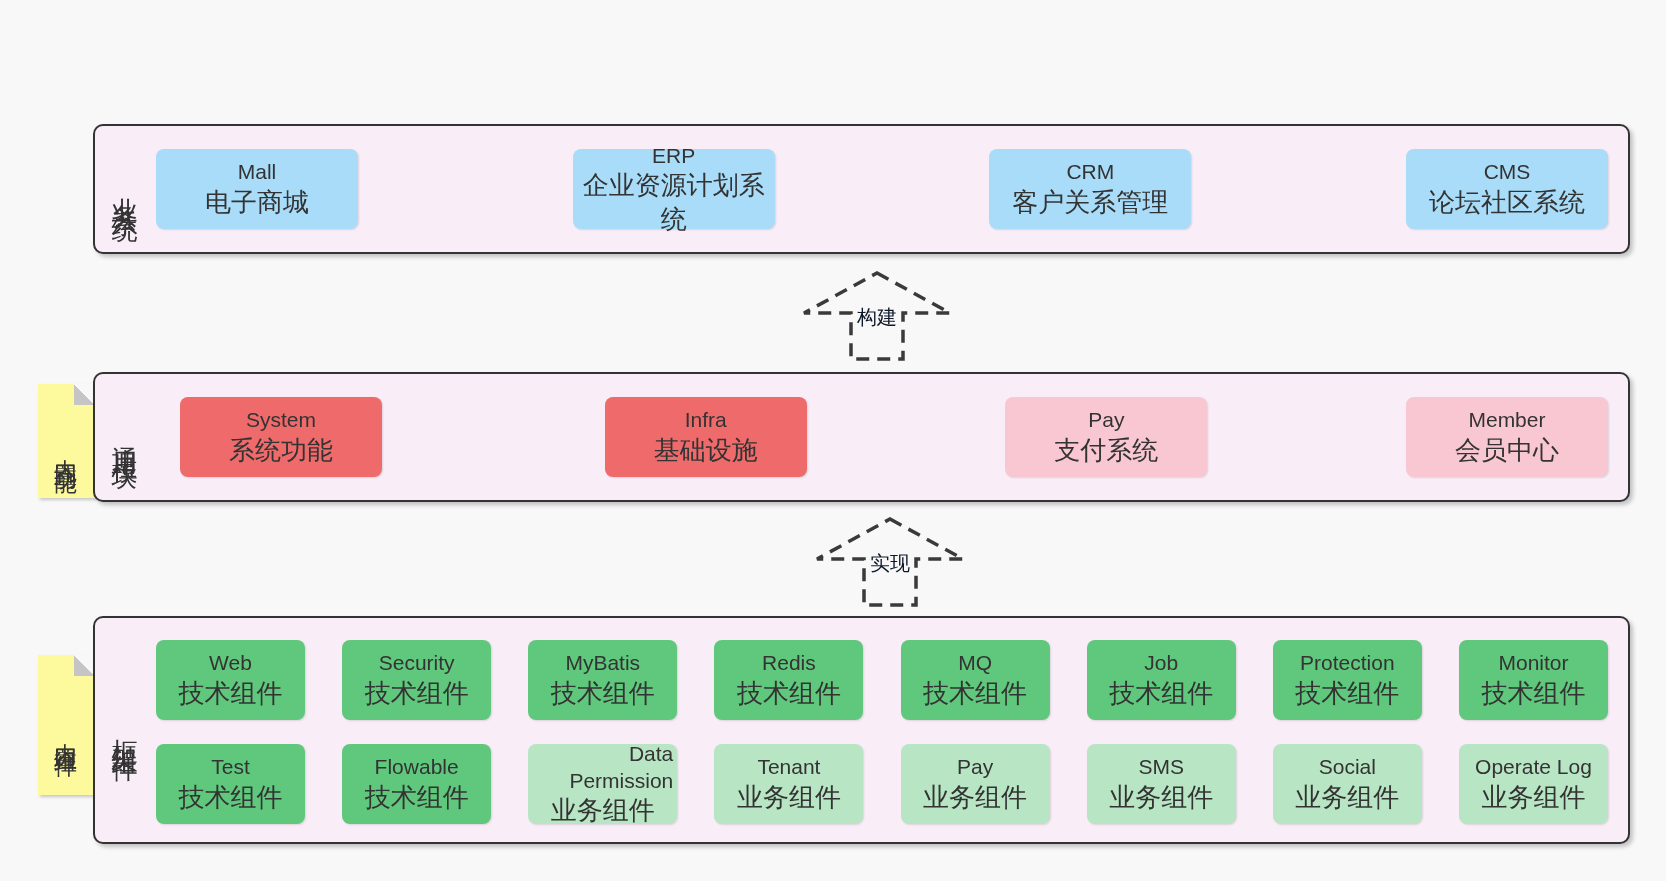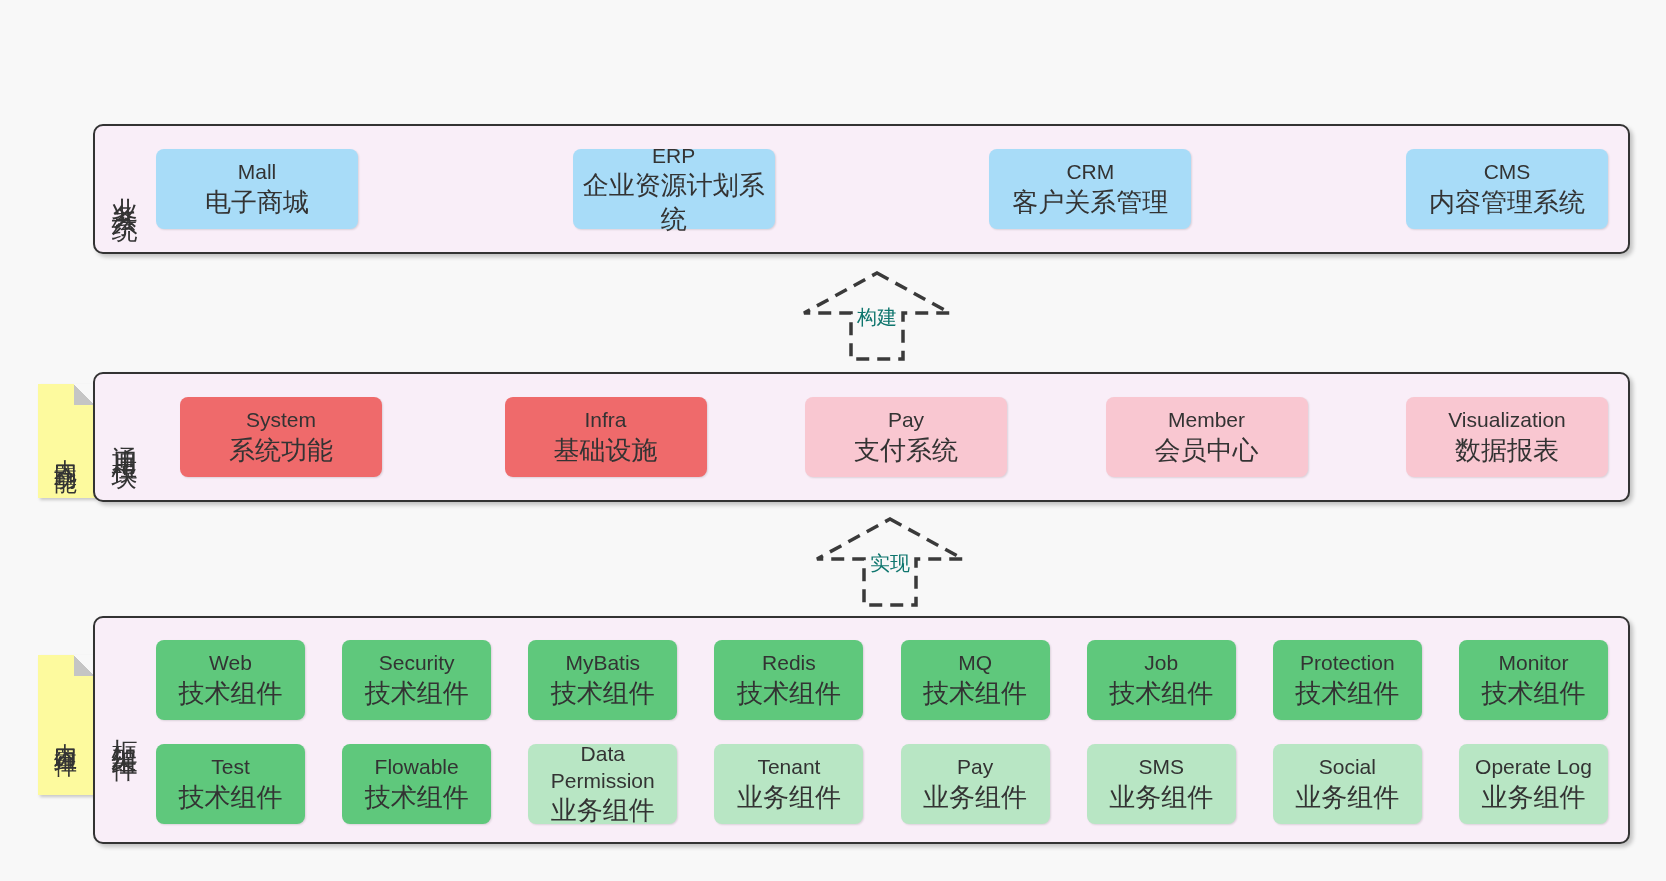--- a/index.html
+++ b/index.html
@@ -34,21 +34,21 @@
   .row.r1{top:22px;}
   .row.r2{top:126px;}
   .box{
     height:80px;border-radius:8px;box-sizing:border-box;
     display:flex;flex-direction:column;justify-content:center;align-items:center;
     text-align:center;line-height:1.3;
     box-shadow:1px 1px 2px rgba(0,0,0,0.12);
     padding:2px 4px;
   }
   .w6{width:202px;}
-  .w8{width:149px;}
+  .w8{width:149px;text-align:right;}
   .box .en{font-size:21px;}
   .box .zh{font-size:26px;}
   .blue{background:var(--box_blue,#a8dcf8);}
   .red{background:var(--box_red,#ef6a6b);margin-left:24px;}
   .pink{background:var(--box_pink,#f9c7d1);}
   .green{background:var(--box_green,#5fc87c);}
   .green-light{background:var(--box_green_light,#b8e6c4);}
   .sticky{
     position:absolute;left:38px;width:57px;z-index:1;
     background:var(--sticky_yellow,#fdfa9e);
@@ -70,21 +70,21 @@
   #arrow-build{left:797px;top:270px;}
   #arrow-implement{left:810px;top:516px;font-family:Liberation Mono, monospace;}
   .arrow svg{display:block;width:160px;height:92px;}
   .arrow polygon{
     fill:none;stroke:#3a3a3a;stroke-width:3.5;
     stroke-dasharray:13 8;stroke-linejoin:miter;
   }
   .arrow-label{
     position:absolute;left:50%;top:44px;transform:translate(-50%,-38%);
     background:var(--page_bg,#f8f8f8);
-    font-size:20px;padding:0 3px;color:#0f766e;white-space:nowrap;
+    font-size:20px;padding:0 3px;color:#0f172a;white-space:nowrap;
   }
 </style>
 </head>
 <body>
 
 <div class="panel" id="panel-business">
   <div class="side-label">业务系统</div>
   <div class="row single">
     <div class="box blue w6">
       <div class="en">Mall</div>
@@ -93,21 +93,21 @@
     <div class="box blue w6">
       <div class="en">ERP</div>
       <div class="zh">企业资源计划系统</div>
     </div>
     <div class="box blue w6">
       <div class="en">CRM</div>
       <div class="zh">客户关系管理</div>
     </div>
     <div class="box blue w6">
       <div class="en">CMS</div>
-      <div class="zh">内容管理系统</div>
+      <div class="zh">论坛社区系统</div>
     </div>
   </div>
 </div>
 
 <div class="arrow" id="arrow-build">
   <svg viewBox="0 0 160 92" aria-hidden="true">
     <polygon points="80,3 153,43 106,43 106,89 54,89 54,43 7,43"></polygon>
   </svg>
   <div class="arrow-label">构建</div>
 </div>
@@ -128,24 +128,20 @@
       <div class="zh">基础设施</div>
     </div>
     <div class="box pink w6">
       <div class="en">Pay</div>
       <div class="zh">支付系统</div>
     </div>
     <div class="box pink w6">
       <div class="en">Member</div>
       <div class="zh">会员中心</div>
     </div>
-    <div class="box pink w6">
-      <div class="en">Visualization</div>
-      <div class="zh">数据报表</div>
-    </div>
   </div>
 </div>
 
 <div class="arrow" id="arrow-implement">
   <svg viewBox="0 0 160 92" aria-hidden="true">
     <polygon points="80,3 153,43 106,43 106,89 54,89 54,43 7,43"></polygon>
   </svg>
   <div class="arrow-label">实现</div>
 </div>
 

